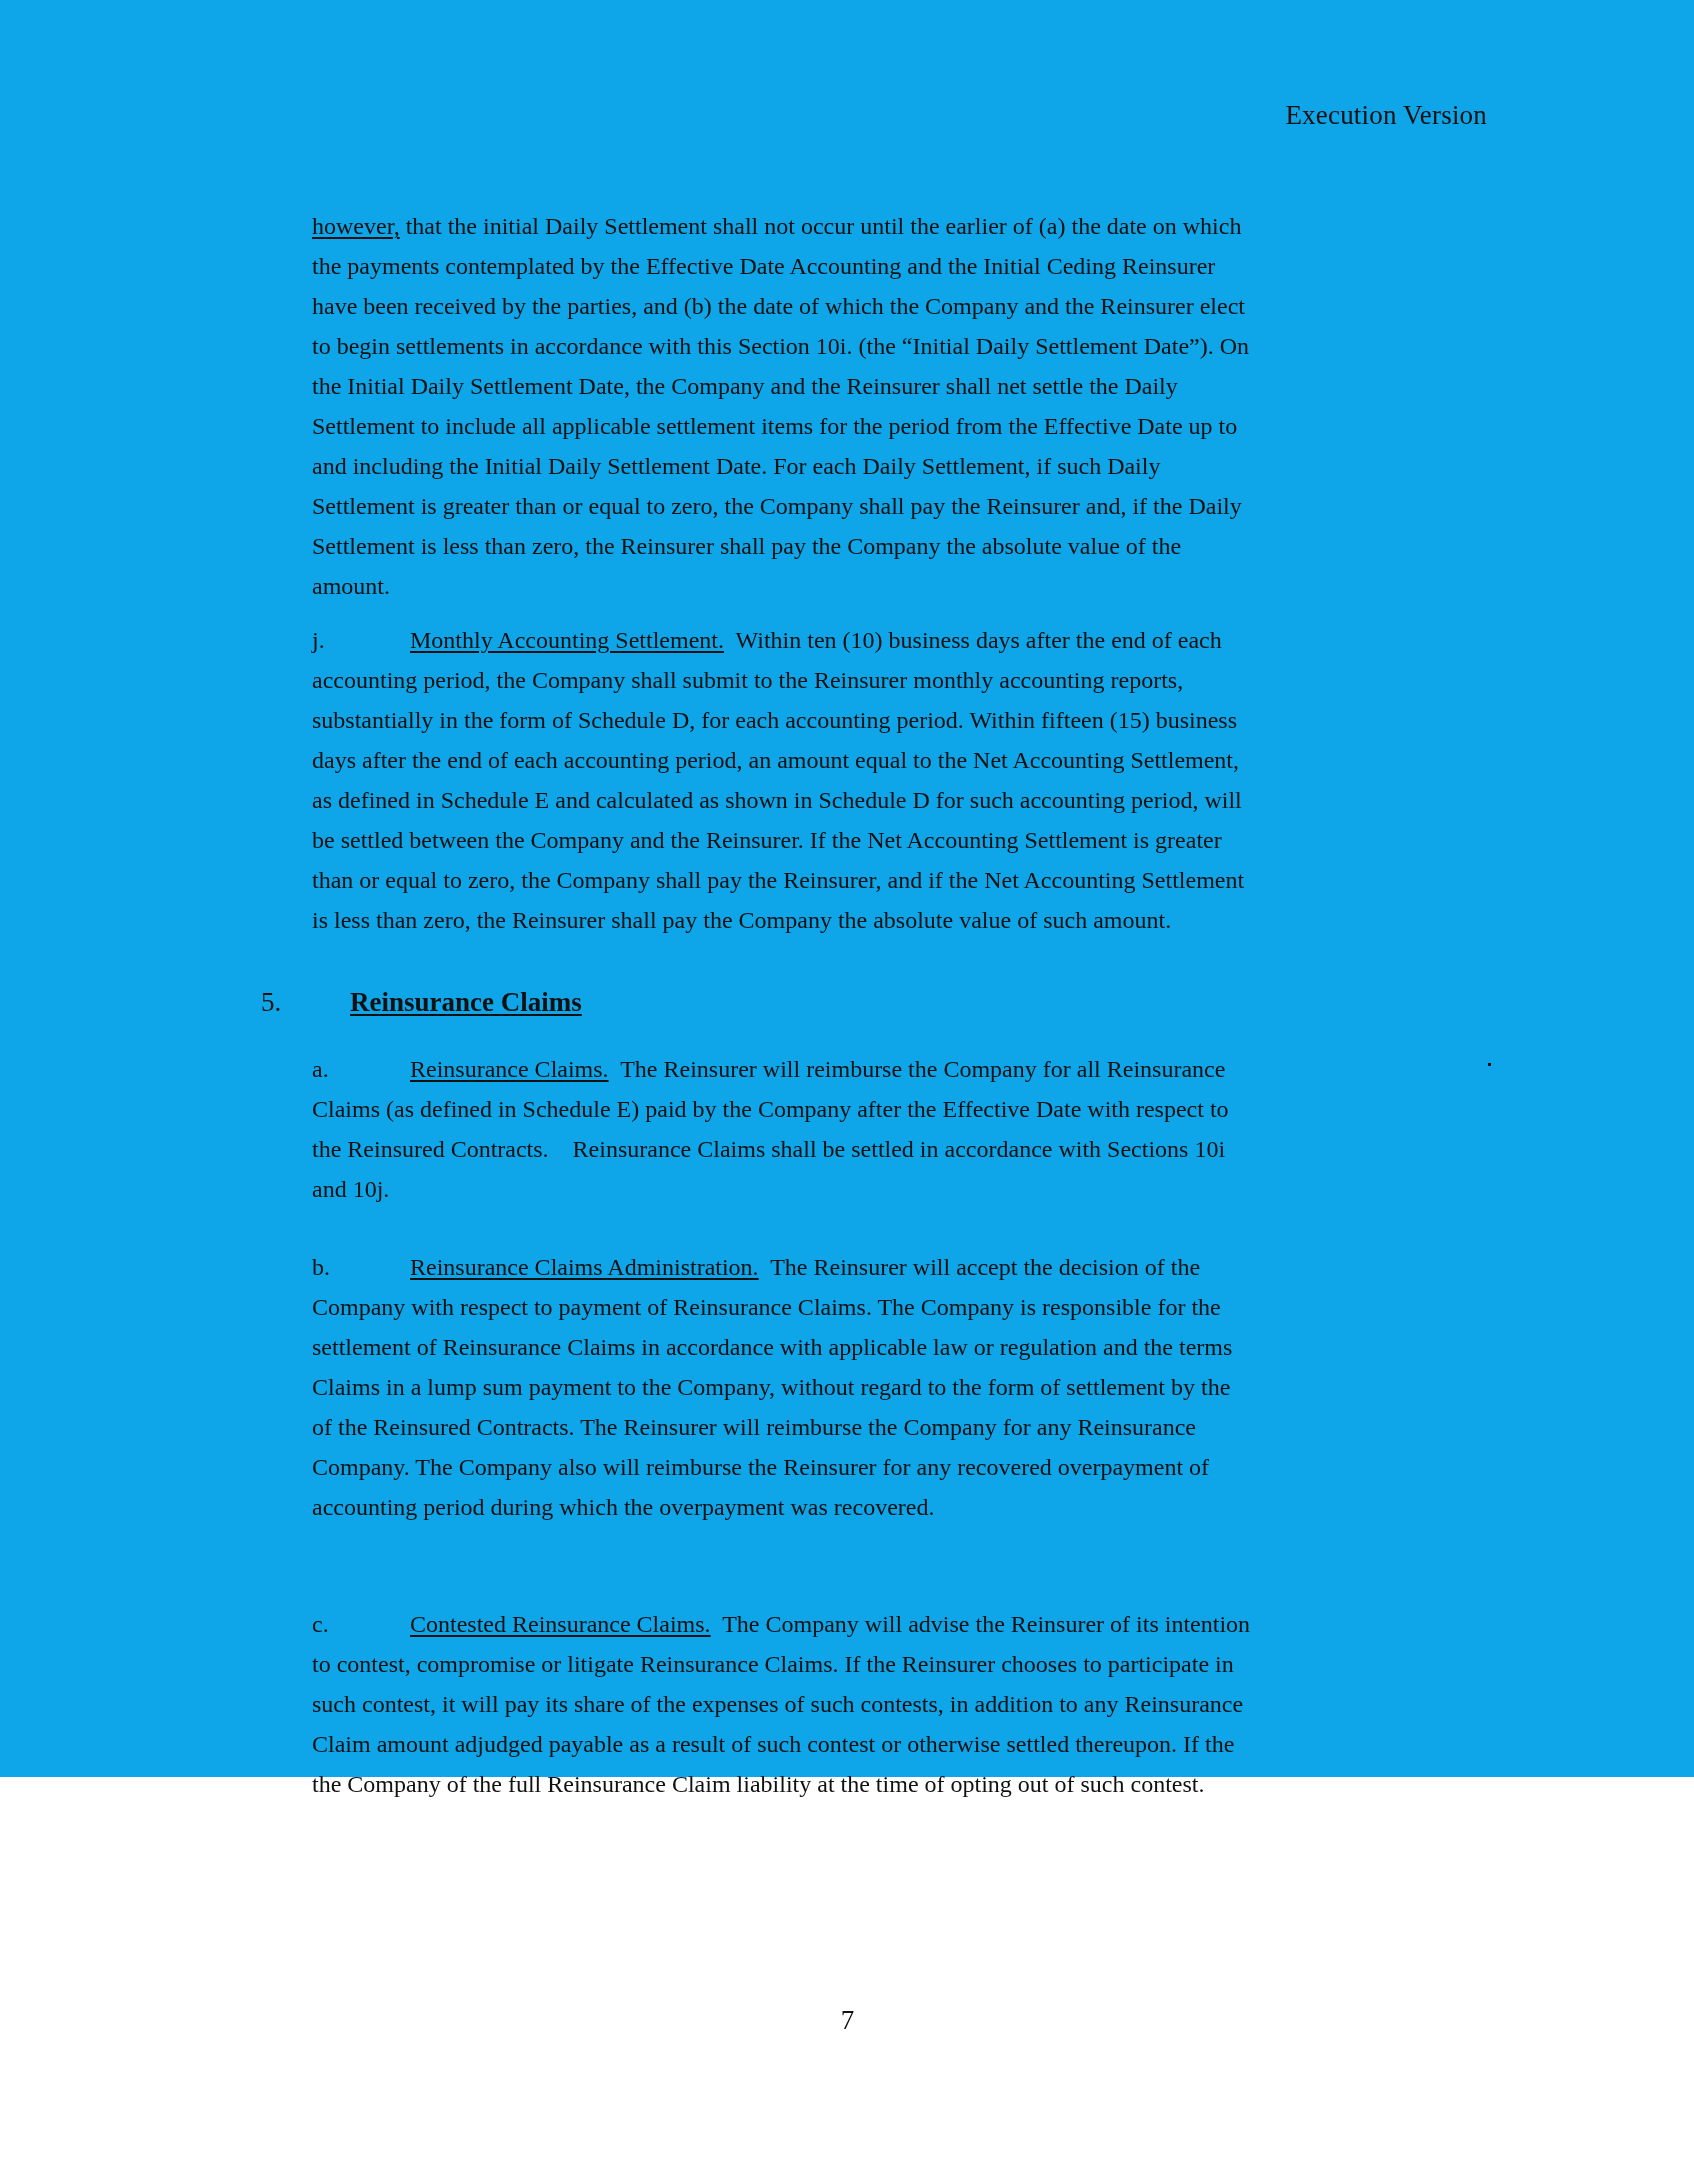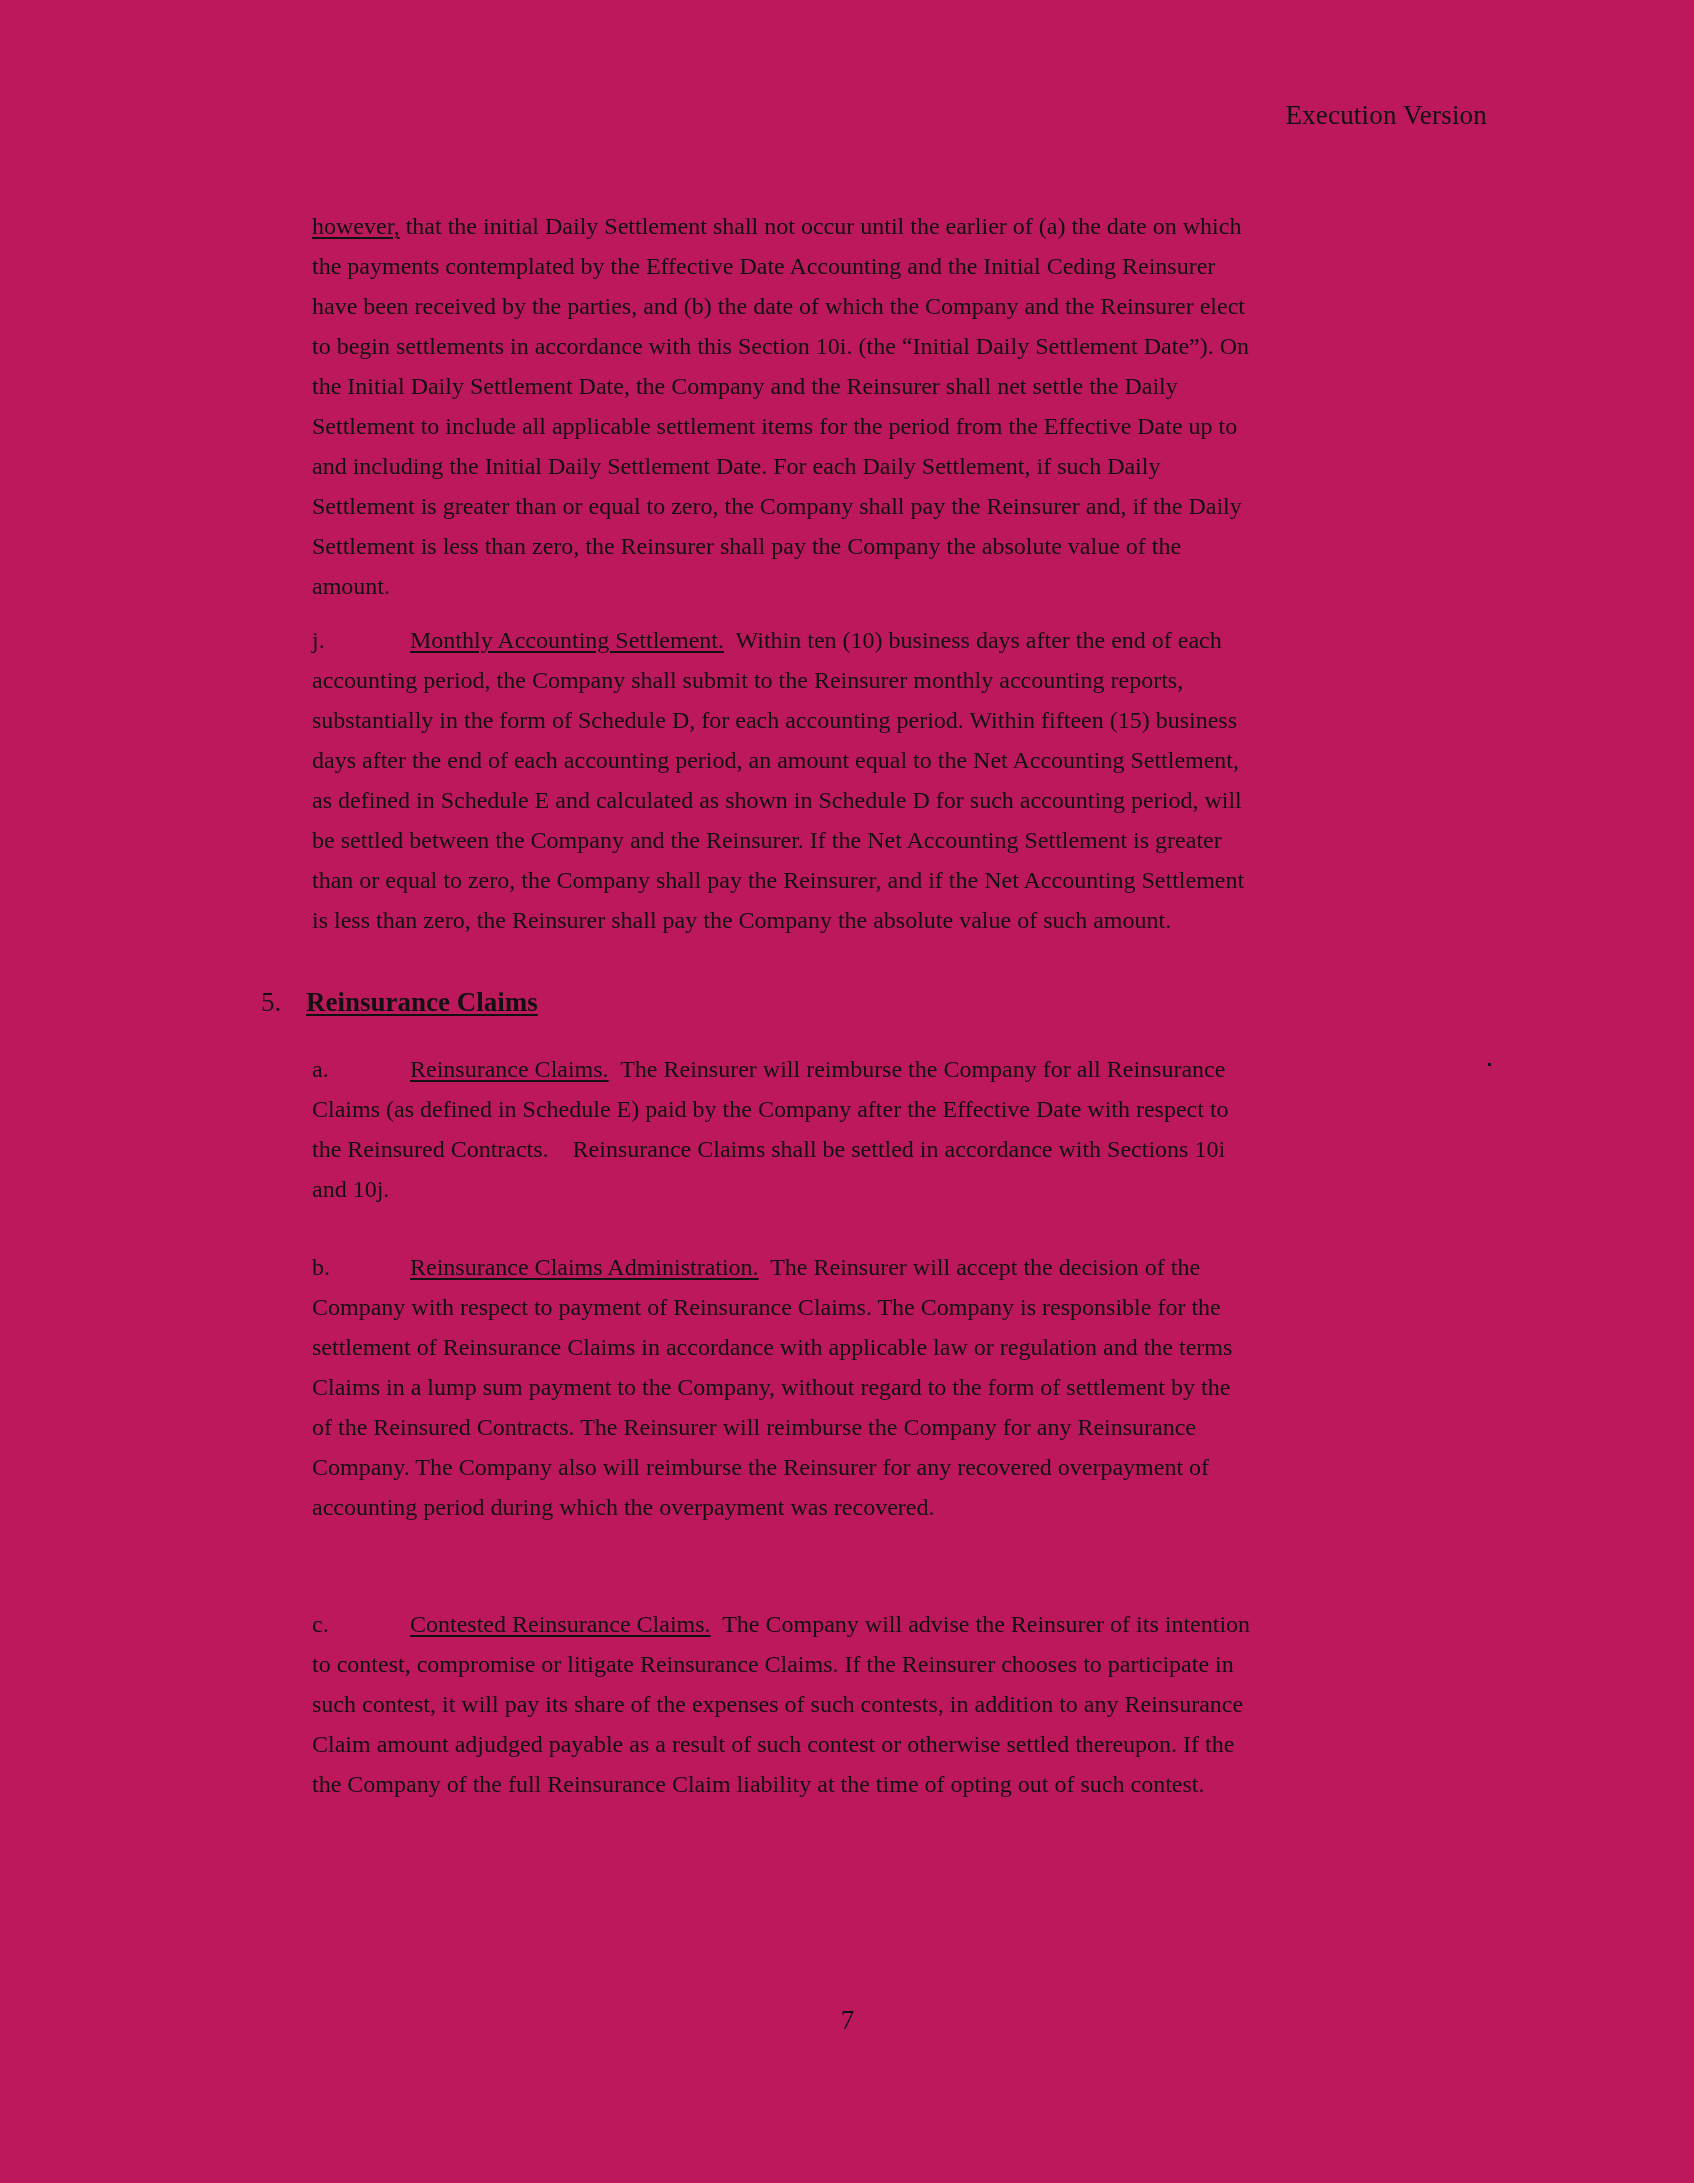--- a/index.html
+++ b/index.html
@@ -1,38 +1,38 @@
 <!DOCTYPE html>
 <html style="font-size:10.5px"><head>
 <meta charset="utf-8">
 <style>
   html, body { margin: 0; padding: 0; background: #ffffff; }
   body {
     width: 1695px; height: 2183px; position: relative; overflow: hidden;
     font-family: "Liberation Serif", "DejaVu Serif", serif;
     color: #111111;
   }
-  .page { position: absolute; left: 0; top: 0; width: 1695px; height: 2183px; background: #be185d; }
+  .page { position: absolute; left: 0; top: 0; width: 1695px; height: 1777px; background: #0ea5e9; }
   .header {
     position: absolute; right: 208px; top: 99px;
     font-size: 27px; line-height: 33px; letter-spacing: 0.2px;
   }
   .block {
     position: absolute; left: 312px; width: 1170px;
     font-size: 24px; line-height: 40px;
   }
   .line { display: block; white-space: nowrap; }
   .u { text-decoration: underline; text-decoration-thickness: 2px; text-underline-offset: 3.3px; }
   .tab { display: inline-block; width: 98px; }
   .heading {
     position: absolute; left: 261px; top: 982px;
     font-size: 27px; line-height: 40px; white-space: nowrap;
   }
   .heading .num { display: inline-block; width: 45px; }
-  .heading .title { font-weight: bold; }
+  .heading .title { font-weight: bold; margin-left: 44px; }
   .page-num {
     position: absolute; left: 0; width: 1695px; top: 2004px; text-align: center;
     font-size: 27px; line-height: 33px;
   }
   .speck { position: absolute; left: 1488px; top: 1063px; width: 2.6px; height: 2.6px; background: #111; }
 </style>
 </head>
 <body>
 
 <div class="page">

